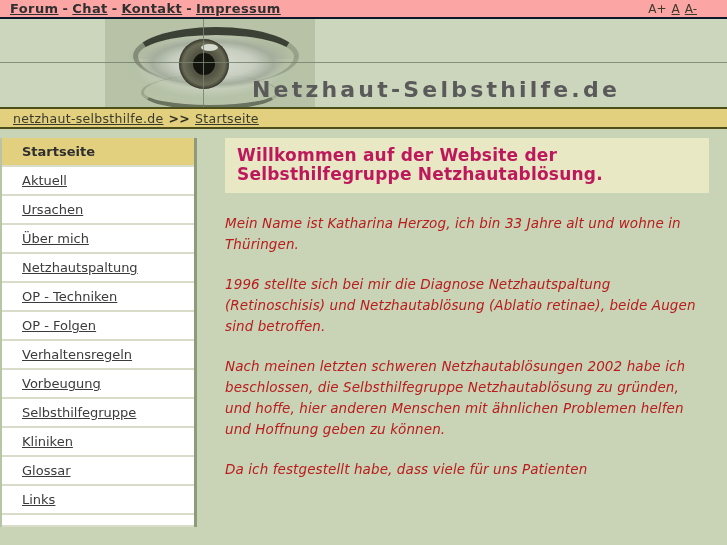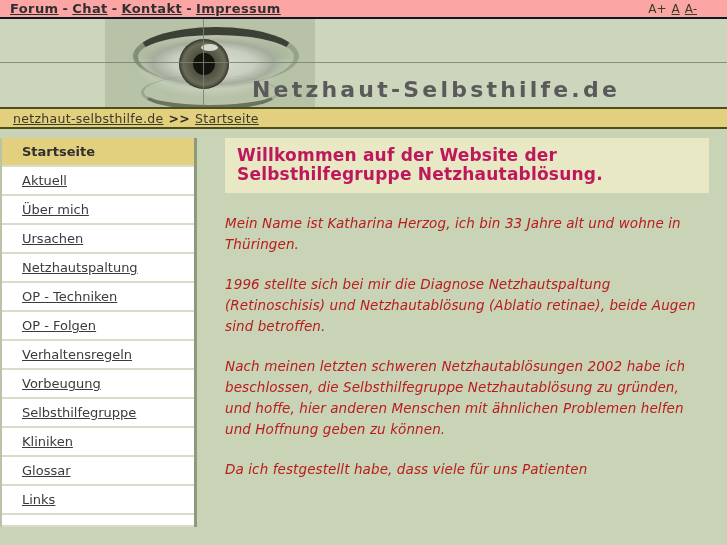--- a/index.html
+++ b/index.html
@@ -304,22 +304,22 @@
   <span class="crumb-sep">&gt;&gt;</span>
   <a href="#">Startseite</a>
 </div>
 
 <div class="layout">
 
   <div class="sidebar">
     <nav class="nav" id="nav-list">
         <a href="#" class="nav-item active"><span class="lbl">Startseite</span></a>
         <a href="#" class="nav-item"><span class="lbl">Aktuell</span></a>
+        <a href="#" class="nav-item"><span class="lbl">Ursachen</span></a>
         <a href="#" class="nav-item"><span class="lbl">Über mich</span></a>
-        <a href="#" class="nav-item"><span class="lbl">Ursachen</span></a>
         <a href="#" class="nav-item"><span class="lbl">Netzhautspaltung</span></a>
         <a href="#" class="nav-item"><span class="lbl">OP - Techniken</span></a>
         <a href="#" class="nav-item"><span class="lbl">OP - Folgen</span></a>
         <a href="#" class="nav-item"><span class="lbl">Verhaltensregeln</span></a>
         <a href="#" class="nav-item"><span class="lbl">Vorbeugung</span></a>
         <a href="#" class="nav-item"><span class="lbl">Selbsthilfegruppe</span></a>
         <a href="#" class="nav-item"><span class="lbl">Kliniken</span></a>
         <a href="#" class="nav-item"><span class="lbl">Glossar</span></a>
         <a href="#" class="nav-item"><span class="lbl">Links</span></a>
         <a href="#" class="nav-item"></a>

